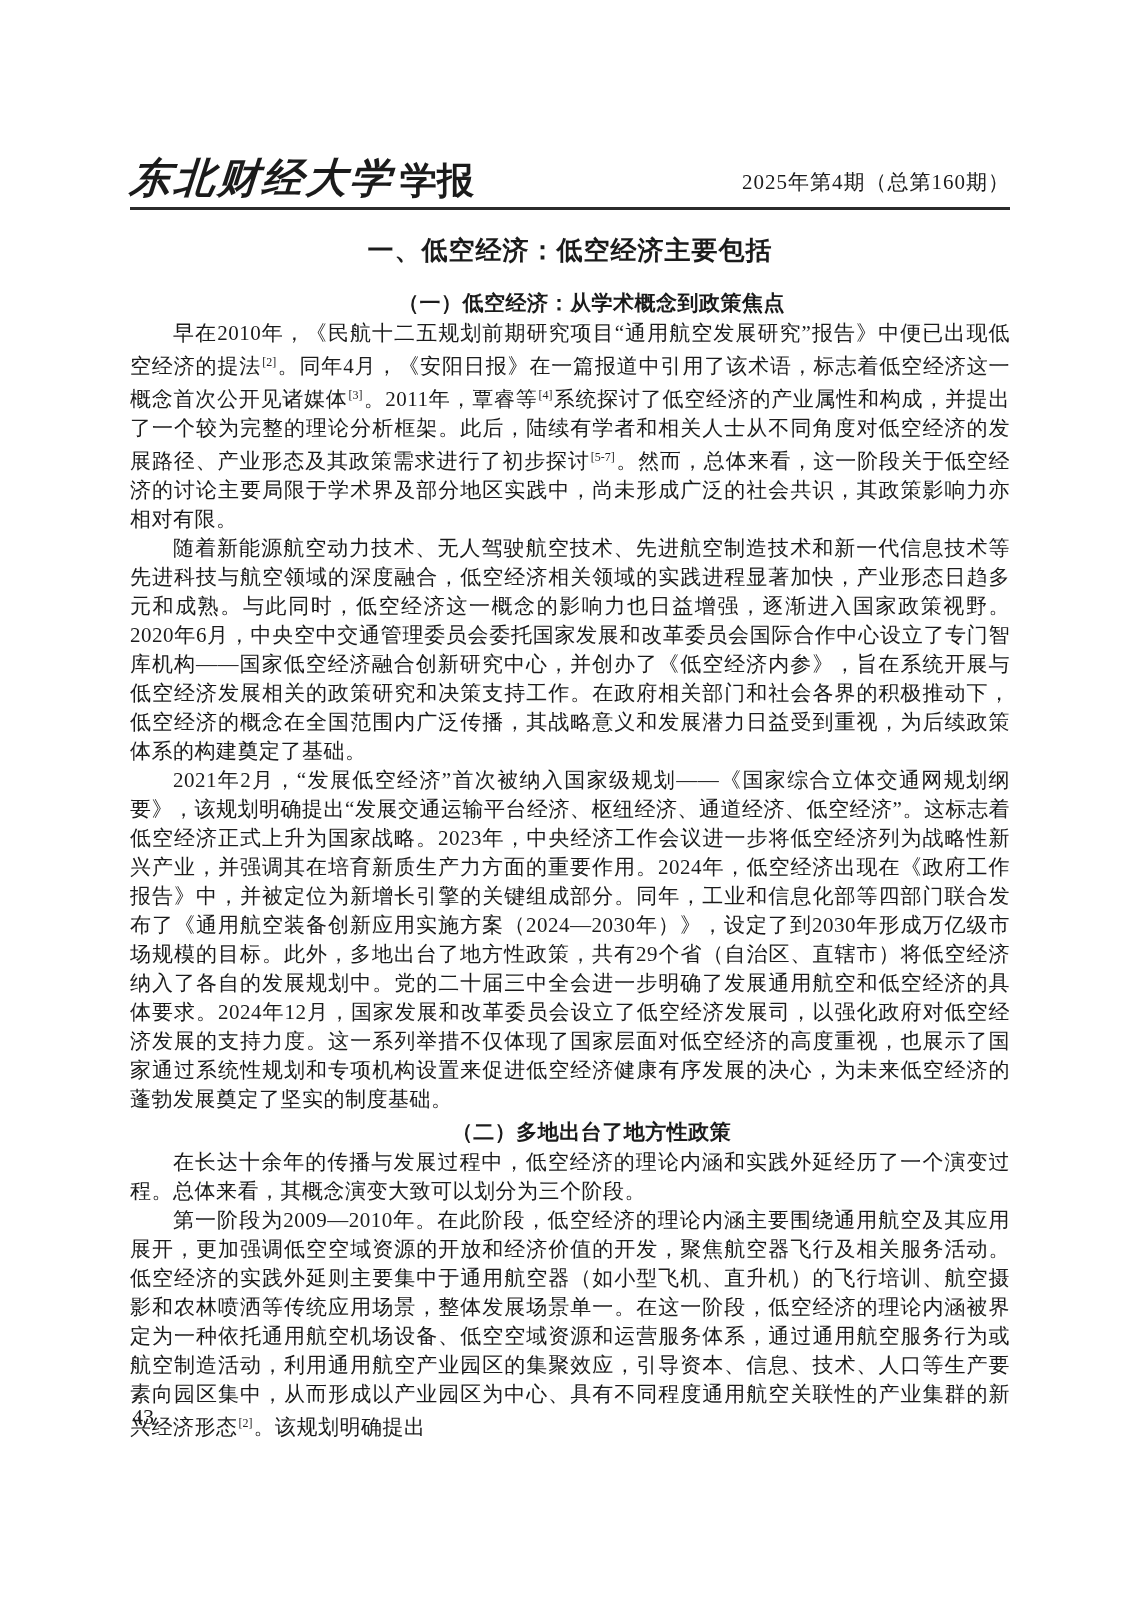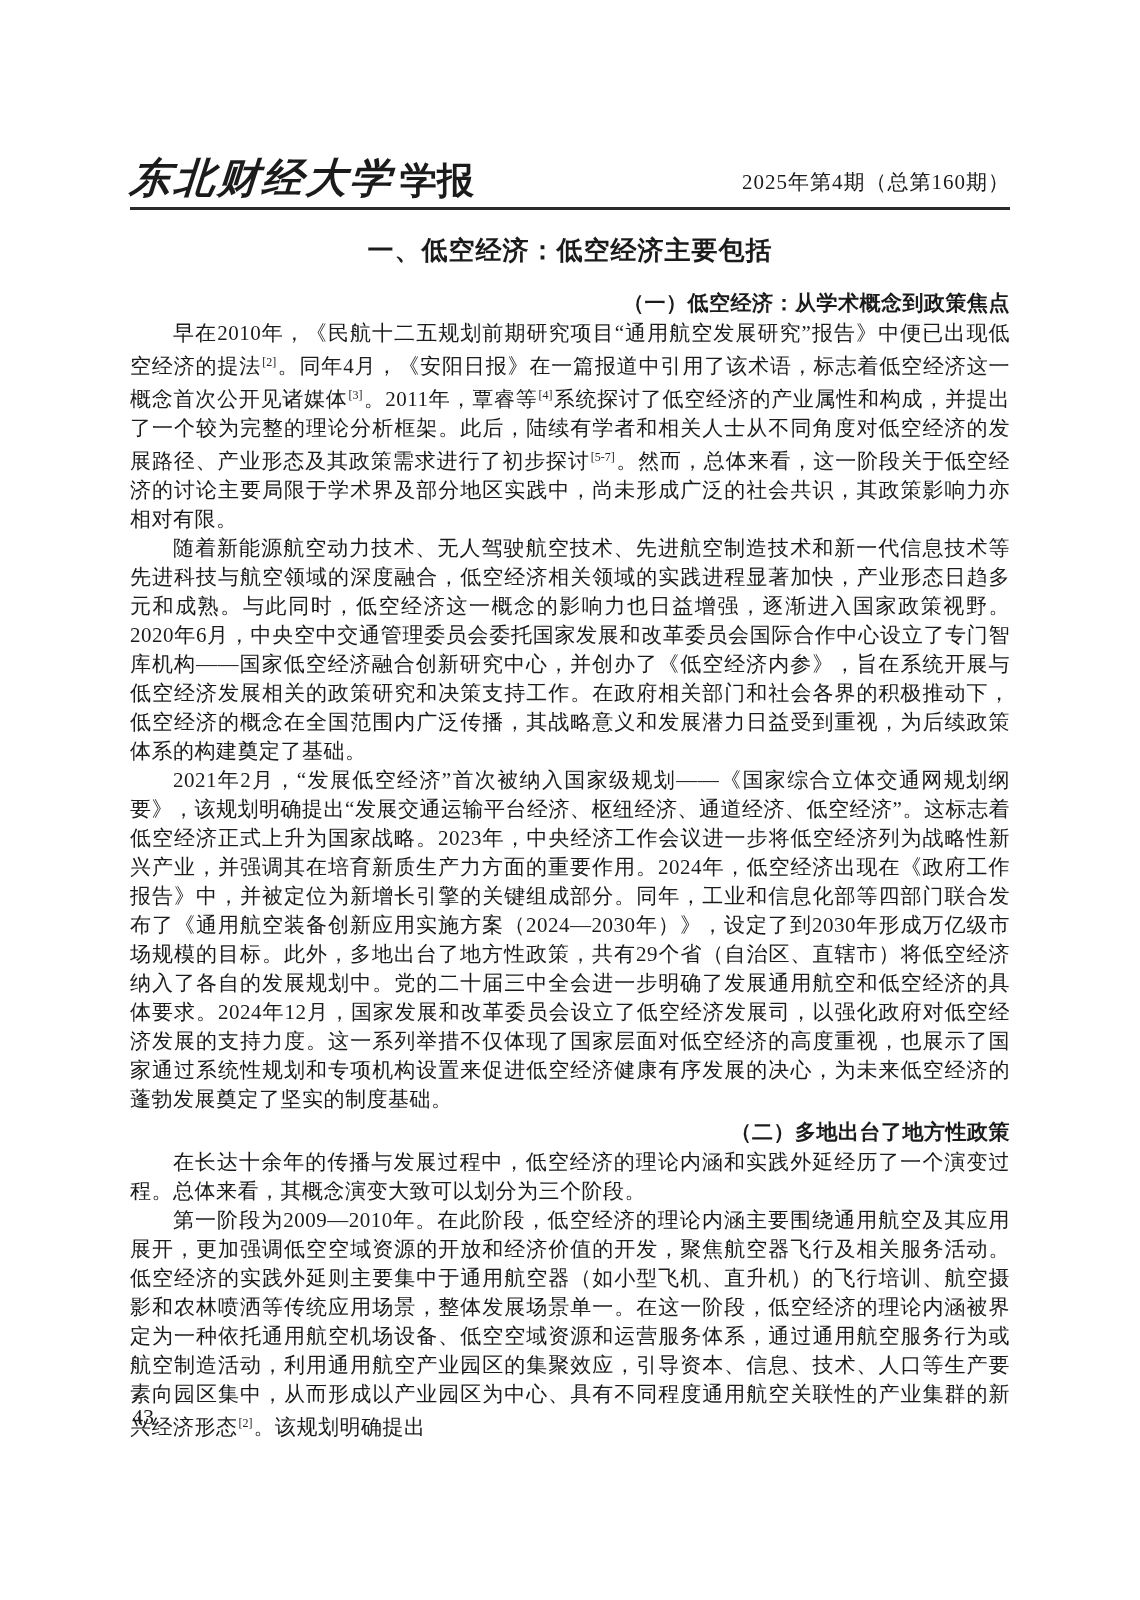--- a/index.html
+++ b/index.html
@@ -67,21 +67,21 @@
     line-height: 34px;
     letter-spacing: 1px;
   }
   h2.subsection-heading {
     font-family: "Liberation Sans", "DejaVu Sans", sans-serif;
     font-size: 21px;
     font-weight: bold;
     margin: 3px 0 2px 0;
     line-height: 29px;
     text-indent: 43px;
-    text-align: right;
+    text-align: center;
     letter-spacing: 0.5px;
   }
   .sup {
     font-size: 12px;
     vertical-align: 7px;
     letter-spacing: 0;
     padding: 0 1px;
   }
   .page-number {
     position: absolute;

